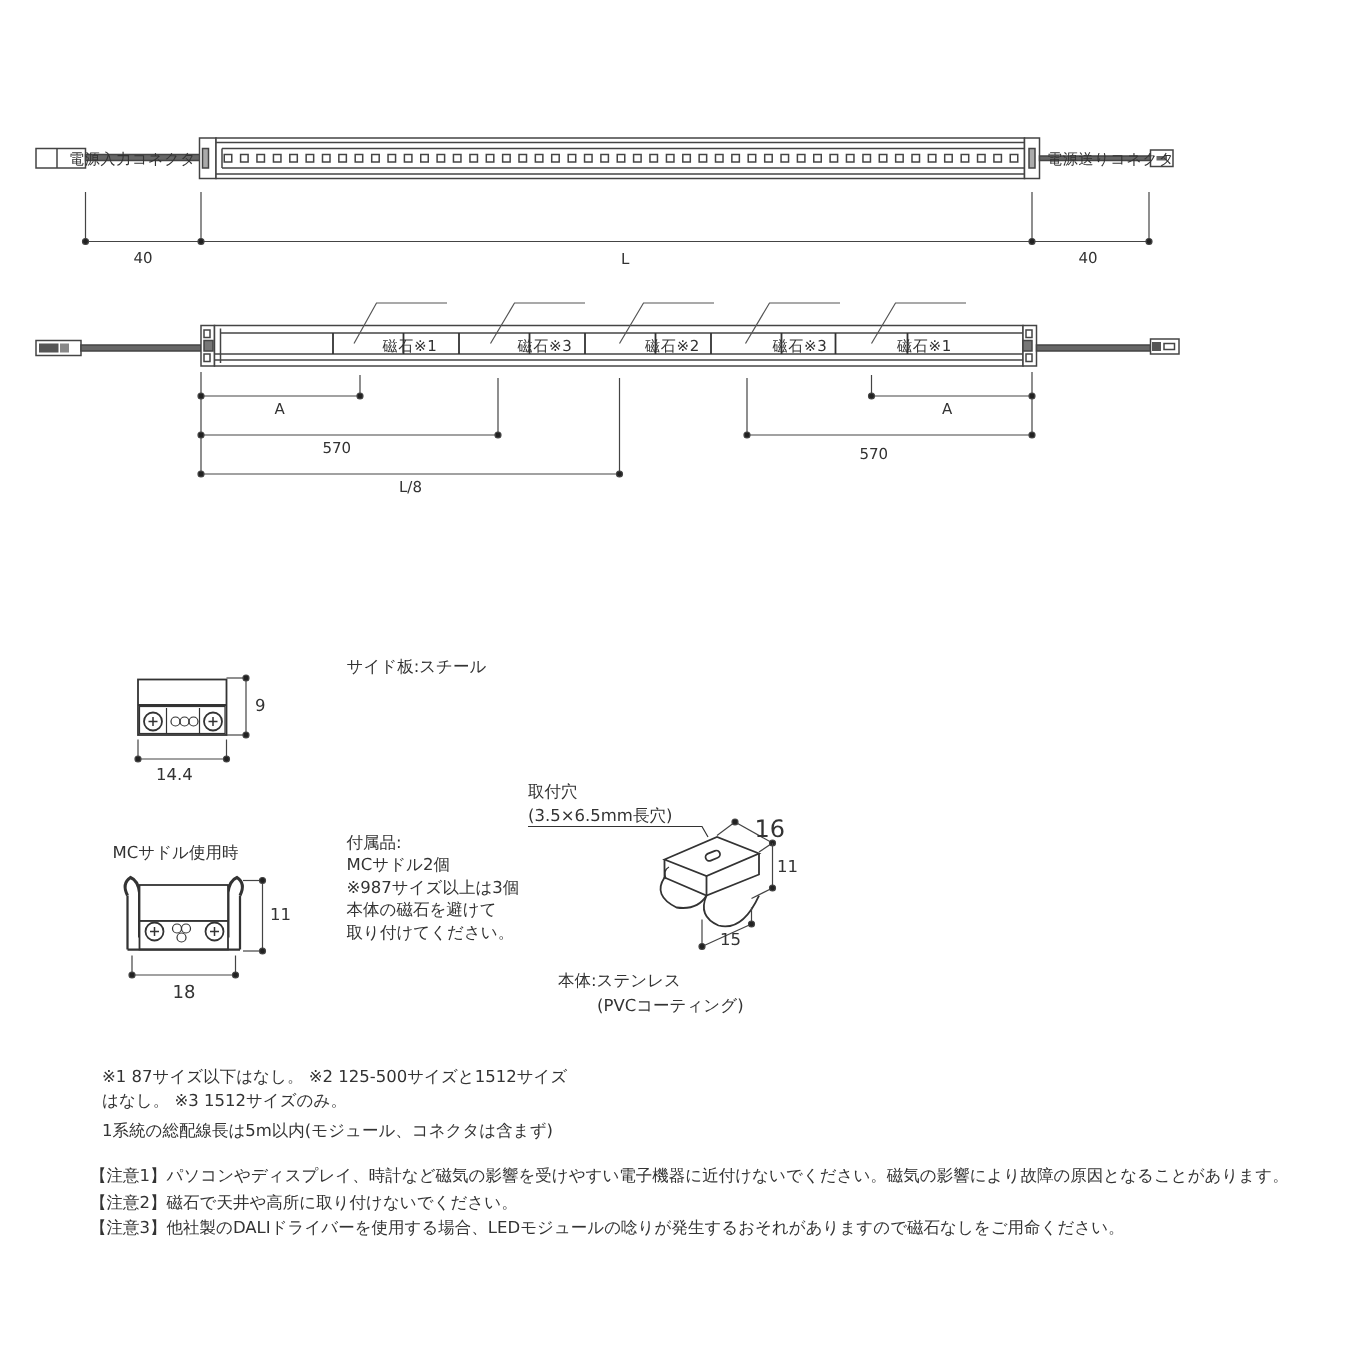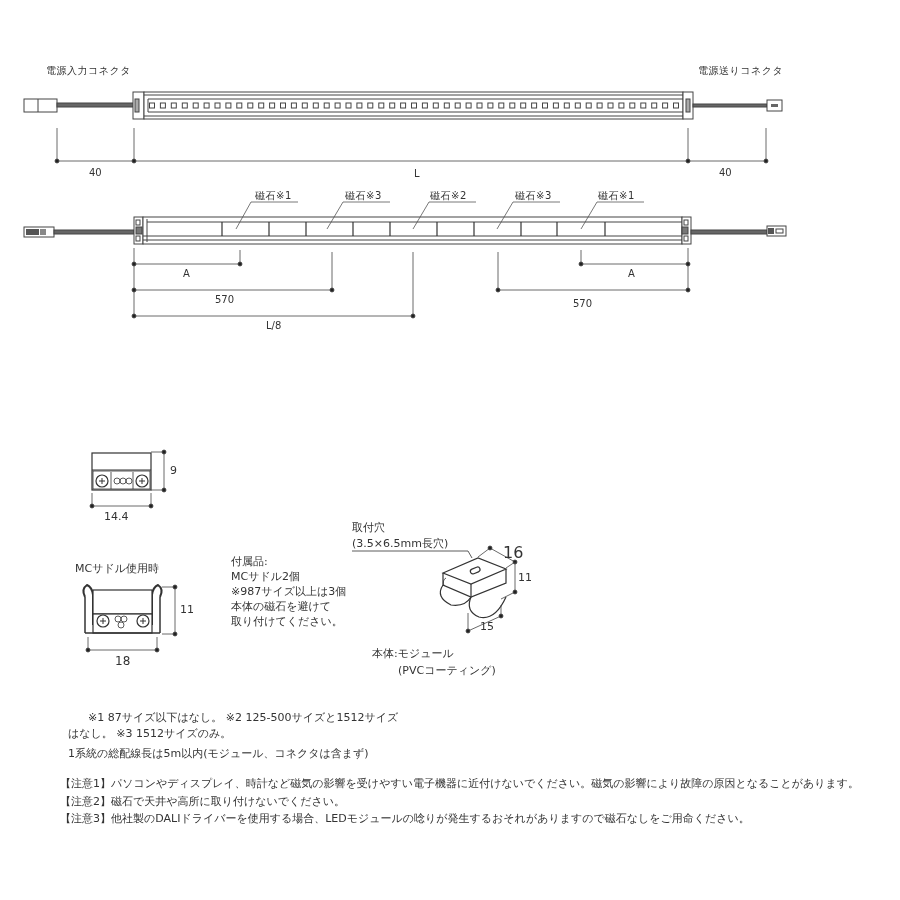--- a/index.html
+++ b/index.html
@@ -1,19 +1,19 @@
 <!DOCTYPE html>
 <html><head>
 <meta charset="utf-8">
 <style>
   html, body { margin: 0; padding: 0; background: #ffffff; }
   body { width: 900px; height: 900px; position: relative; overflow: hidden;
          font-family: "DejaVu Sans", "Liberation Sans", sans-serif; color: #333333; }
   .abs { position: absolute; white-space: nowrap; }
-  .lbl { font-size: 10px; color: #333; letter-spacing: 0.5px; }
+  .lbl { font-size: 10px; color: #333; letter-spacing: 0.5px; margin-top: 35px; }
   .dim { font-size: 10px; color: #333; }
   .txt { font-size: 11px; color: #333; line-height: 15px; }
   .note { font-size: 11px; color: #333; line-height: 16px; }
   svg.draw { position: absolute; left: 0; top: 0; }
 </style>
 </head>
 <body>
 
 <svg class="draw" width="900" height="900" viewBox="0 0 900 900">
   <defs>
@@ -289,43 +289,44 @@
 <div class="abs dim" style="left:183px;top:268px;">A</div>
 <div class="abs dim" style="left:215px;top:294px;">570</div>
 <div class="abs dim" style="left:266px;top:320px;">L/8</div>
 <div class="abs dim" style="left:628px;top:268px;">A</div>
 <div class="abs dim" style="left:573px;top:298px;">570</div>
 
 <div class="abs dim" style="left:170px;top:464px;font-size:11px;">9</div>
 <div class="abs dim" style="left:104px;top:510px;font-size:11px;">14.4</div>
 
 <div class="abs txt" style="left:231px;top:437px;">
+  <div>サイド板:スチール</div>
 </div>
 
 <div class="abs txt" style="left:75px;top:561px;">MCサドル使用時</div>
 <div class="abs dim" style="left:180px;top:603px;font-size:11px;">11</div>
 <div class="abs dim" style="left:115px;top:654px;font-size:12px;">18</div>
 
 <div class="abs txt" style="left:231px;top:554px;">
   <div>付属品:</div>
   <div>MCサドル2個</div>
   <div>※987サイズ以上は3個</div>
   <div>本体の磁石を避けて</div>
   <div>取り付けてください。</div>
 </div>
 
 <div class="abs txt" style="left:352px;top:520px;">取付穴</div>
 <div class="abs txt" style="left:352px;top:536px;">(3.5×6.5mm長穴)</div>
 <div class="abs dim" style="left:503px;top:543px;font-size:16px;">16</div>
 <div class="abs dim" style="left:518px;top:571px;font-size:11px;">11</div>
 <div class="abs dim" style="left:480px;top:620px;font-size:11px;">15</div>
-<div class="abs txt" style="left:372px;top:646px;">本体:モジュール</div>
+<div class="abs txt" style="left:372px;top:646px;">本体:ステンレス</div>
 <div class="abs txt" style="left:398px;top:663px;">(PVCコーティング)</div>
 
-<div class="abs note" style="left:68px;top:710px;margin-left:20px;">※1 87サイズ以下はなし。 ※2 125-500サイズと1512サイズ</div>
+<div class="abs note" style="left:68px;top:710px;">※1 87サイズ以下はなし。 ※2 125-500サイズと1512サイズ</div>
 <div class="abs note" style="left:68px;top:726px;">はなし。 ※3 1512サイズのみ。</div>
 <div class="abs note" style="left:68px;top:746px;">1系統の総配線長は5m以内(モジュール、コネクタは含まず)</div>
 
 <div class="abs note" style="left:60px;top:776px;">
   <span>【注意1】</span><span>パソコンやディスプレイ、時計など磁気の影響を受けやすい電子機器に近付けないでください。磁気の影響により故障の原因となることがあります。</span>
 </div>
 <div class="abs note" style="left:60px;top:794px;">
   <span>【注意2】</span><span>磁石で天井や高所に取り付けないでください。</span>
 </div>
 <div class="abs note" style="left:60px;top:811px;">

